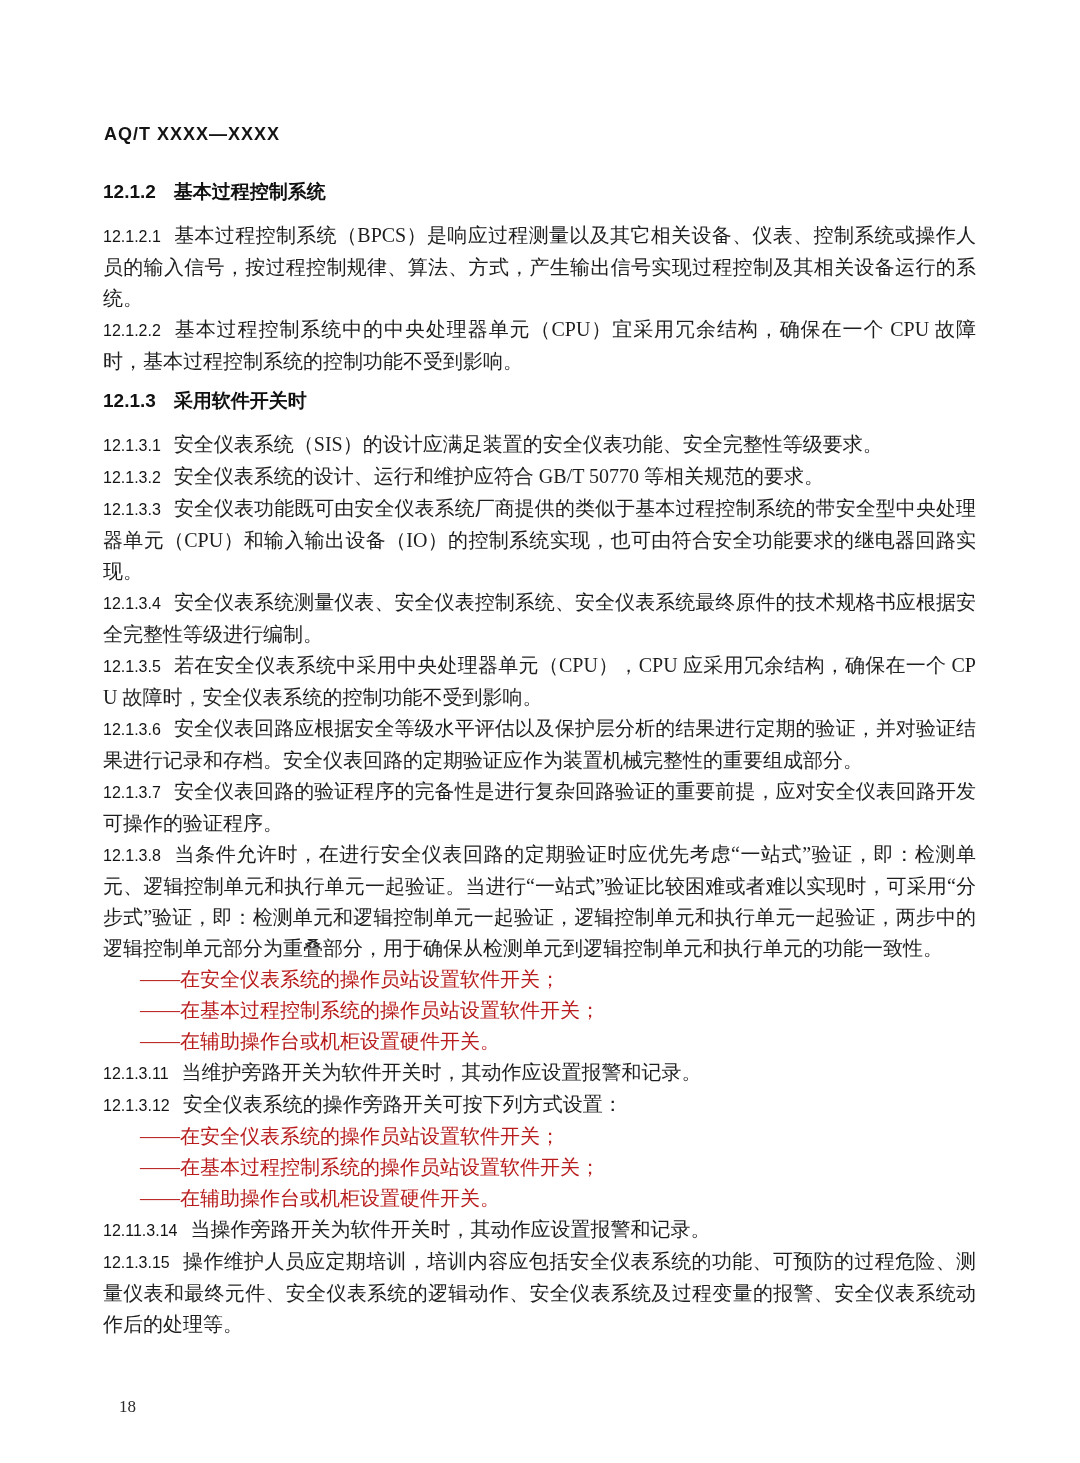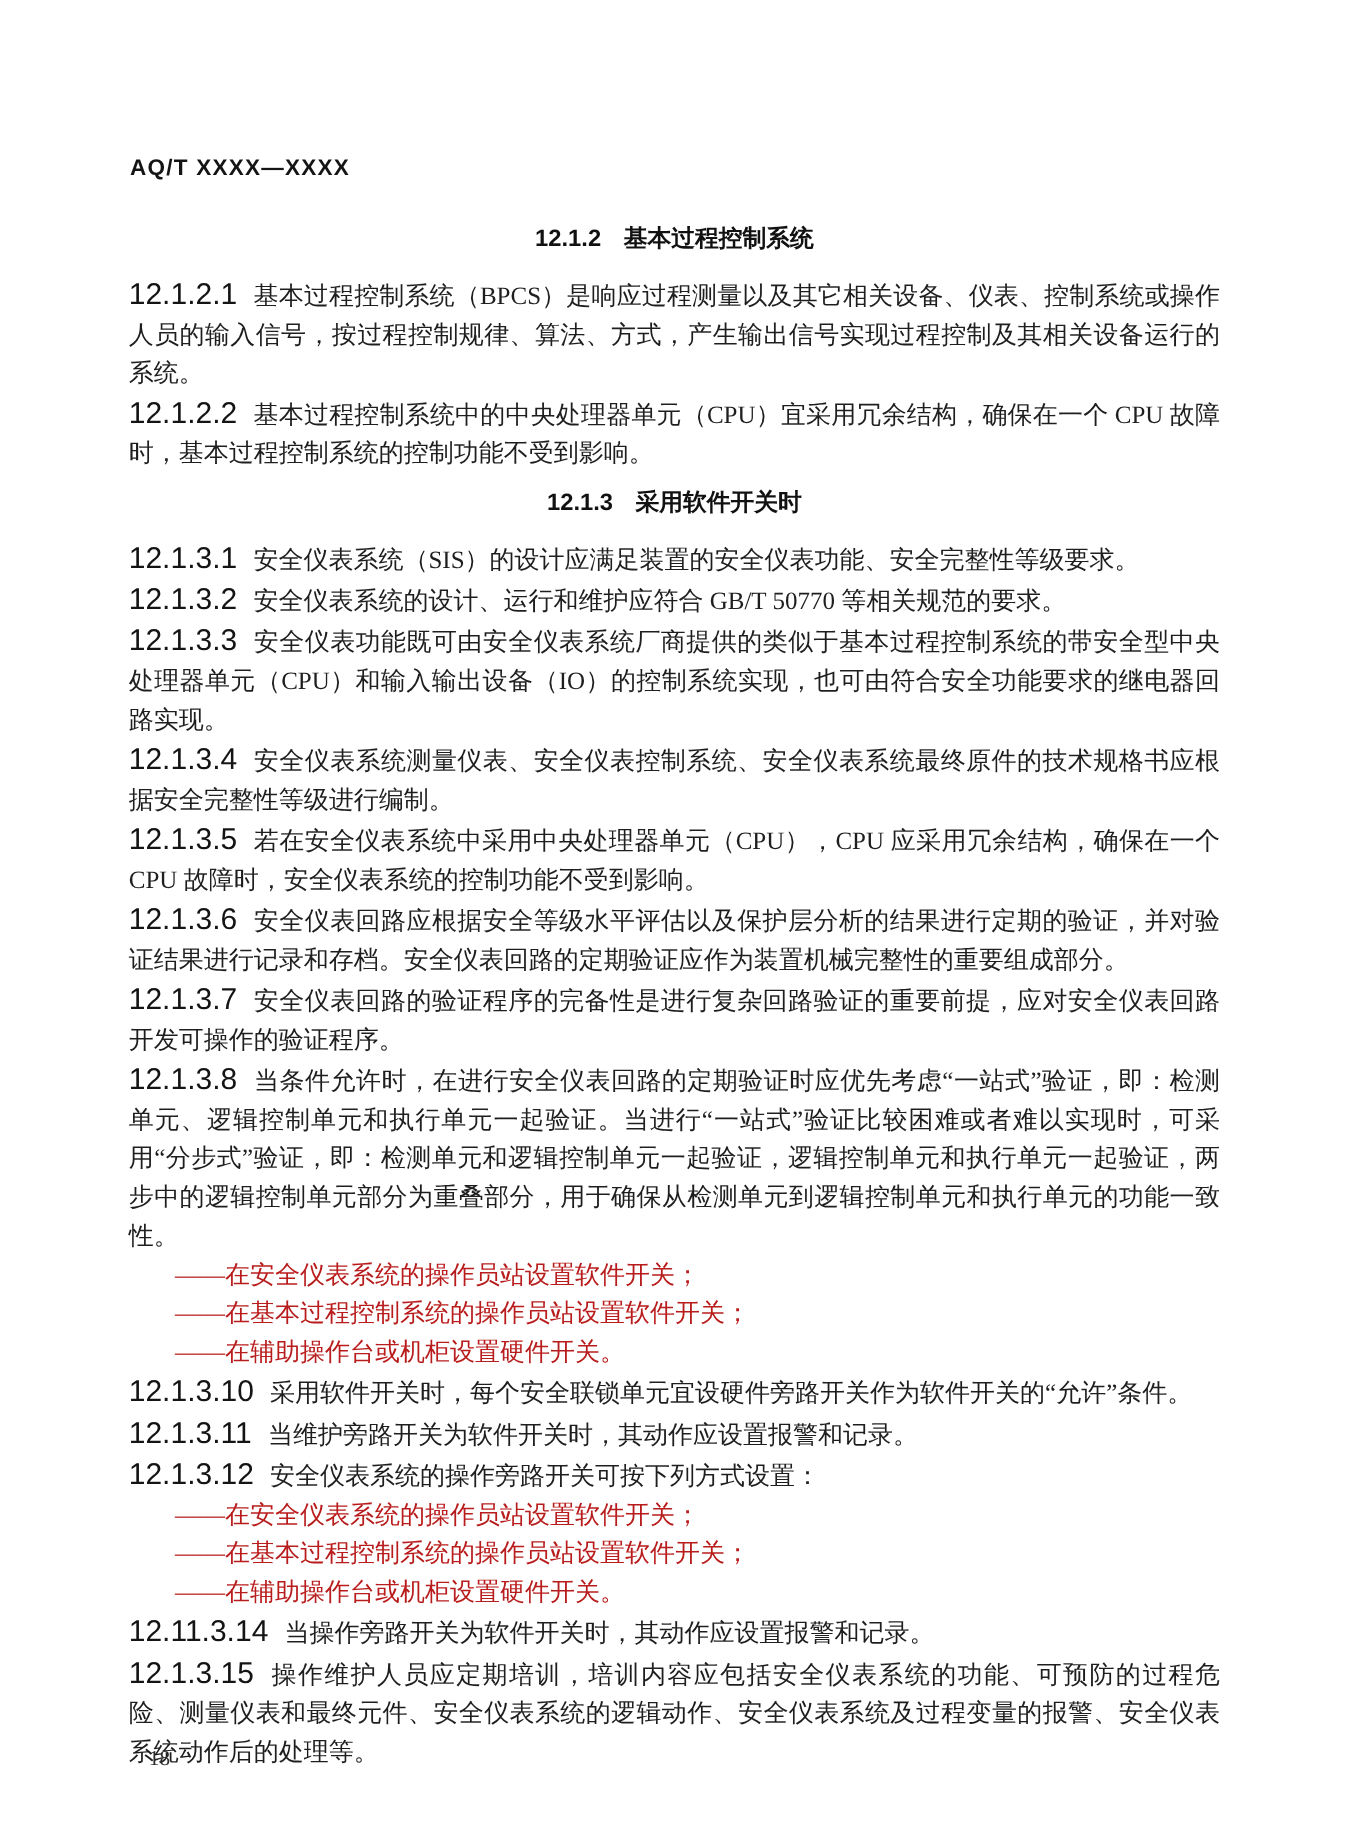--- a/index.html
+++ b/index.html
@@ -34,34 +34,33 @@
     font-size: 20px;
     line-height: 31px;
   }
   .sec-heading {
     font-family: "Liberation Sans", "DejaVu Sans", sans-serif;
     font-weight: bold;
     font-size: 19px;
     color: #111111;
     margin: 10px 0 14px 0;
     line-height: 28px;
-    text-align: center;
   }
   .sec-heading .num {
     margin-right: 18px;
   }
   .clause {
     margin: 0;
     text-align: justify;
     word-break: break-all;
     color: #1e1e1e;
   }
   .clause .num {
     font-family: "Liberation Sans", "DejaVu Sans", sans-serif;
-    font-size: 24px;
+    font-size: 16px;
     color: #141414;
     margin-right: 13px;
     white-space: nowrap;
   }
   .dash-item {
     margin: 0;
     padding-left: 37px;
     word-break: break-all;
     color: #b91c1c;
   }
@@ -106,21 +105,20 @@
 
     <p class="clause"><span class="num">12.1.3.8</span><span>当条件允许时，在进行安全仪表回路的定期验证时应优先考虑“一站式”验证，即：检测单元、逻辑控制单元和执行单元一起验证。当进行“一站式”验证比较困难或者难以实现时，可采用“分步式”验证，即：检测单元和逻辑控制单元一起验证，逻辑控制单元和执行单元一起验证，两步中的逻辑控制单元部分为重叠部分，用于确保从检测单元到逻辑控制单元和执行单元的功能一致性。</span></p>
 
 
     <div class="dash-list">
       <p class="dash-item">——在安全仪表系统的操作员站设置软件开关；</p>
       <p class="dash-item">——在基本过程控制系统的操作员站设置软件开关；</p>
       <p class="dash-item">——在辅助操作台或机柜设置硬件开关。</p>
     </div>
 
-    <p class="clause"><span class="num">12.1.3.10</span><span>采用软件开关时，每个安全联锁单元宜设硬件旁路开关作为软件开关的“允许”条件。</span></p>
 
     <p class="clause"><span class="num">12.1.3.11</span><span>当维护旁路开关为软件开关时，其动作应设置报警和记录。</span></p>
 
     <p class="clause"><span class="num">12.1.3.12</span><span>安全仪表系统的操作旁路开关可按下列方式设置：</span></p>
 
     <div class="dash-list">
       <p class="dash-item">——在安全仪表系统的操作员站设置软件开关；</p>
       <p class="dash-item">——在基本过程控制系统的操作员站设置软件开关；</p>
       <p class="dash-item">——在辅助操作台或机柜设置硬件开关。</p>
     </div>

